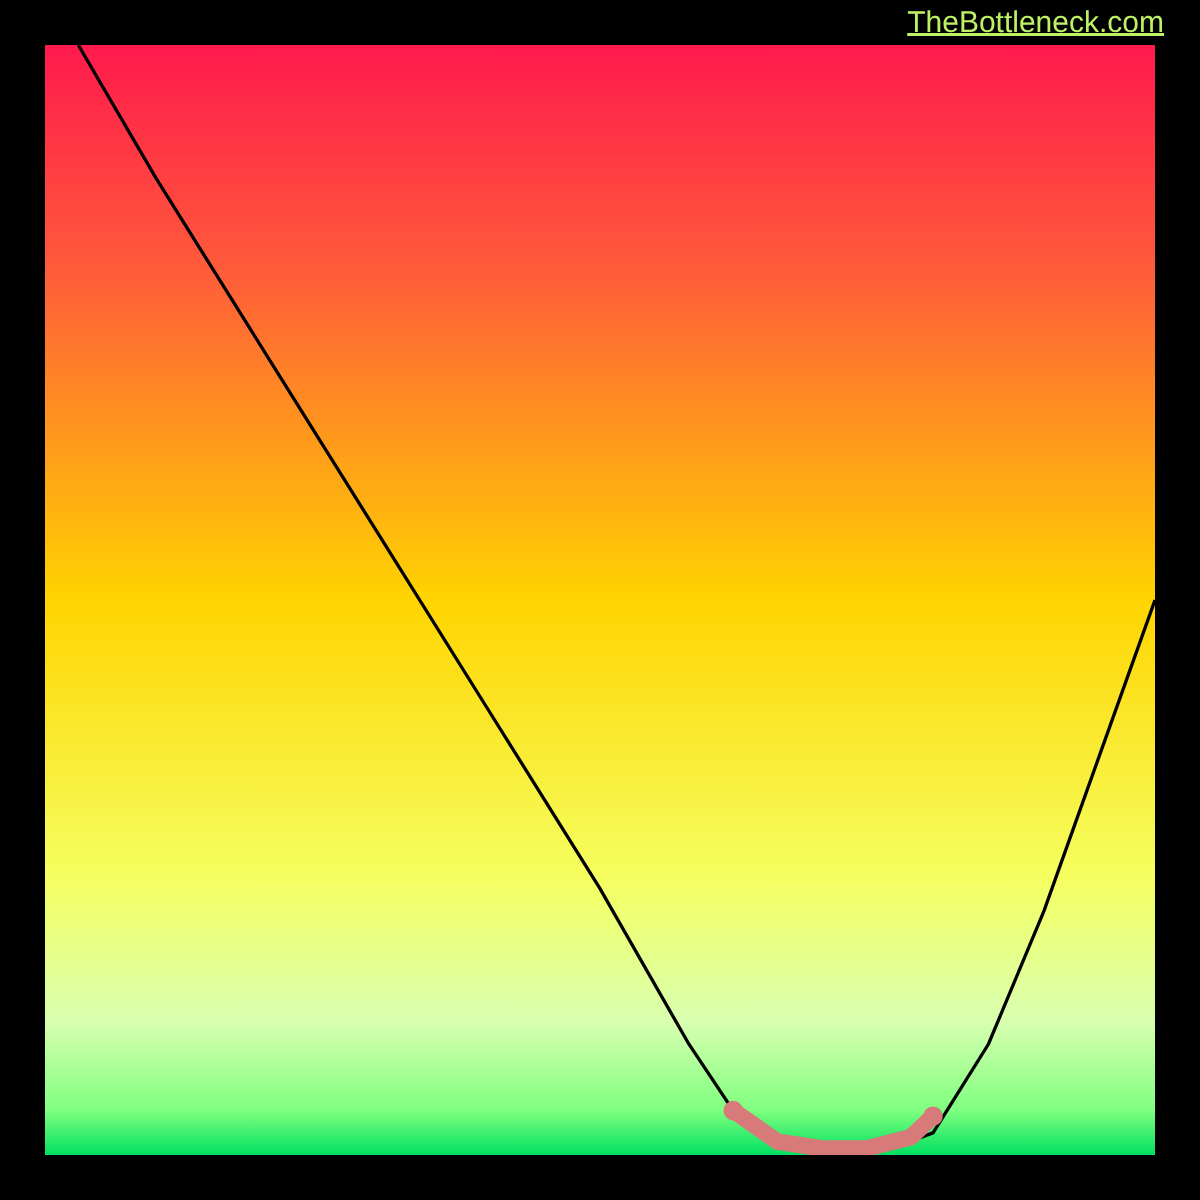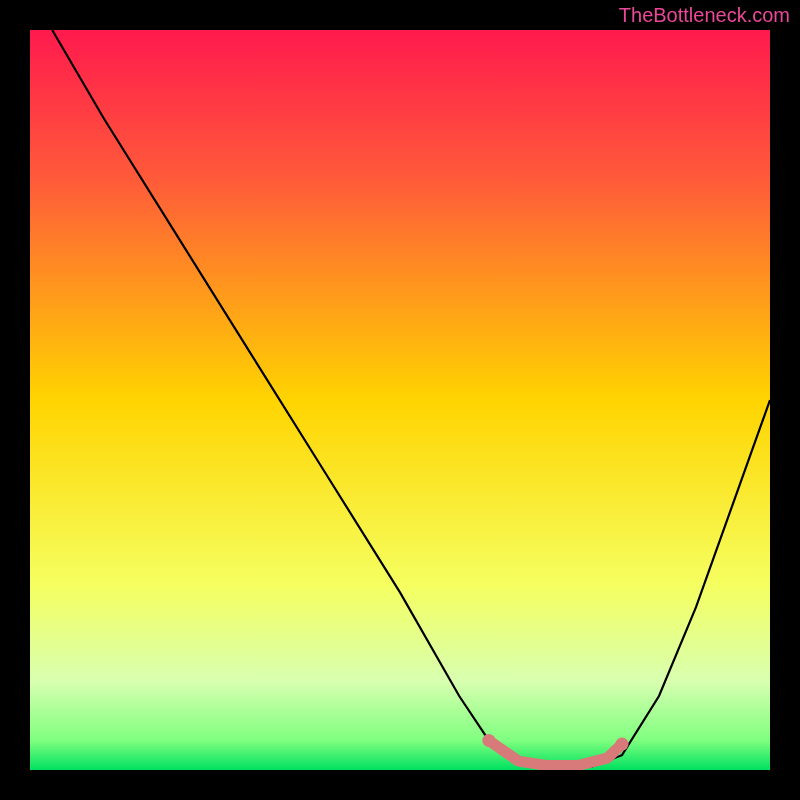--- a/index.html
+++ b/index.html
@@ -7,25 +7,26 @@
     padding: 0;
     width: 800px;
     height: 800px;
     background: #000;
     position: relative;
     font-family: Arial, sans-serif;
   }
   .watermark {
     position: absolute;
     top: 4px;
-    right: 10px;
-    color: #ec4899;
+    right: 24px;
+    color: #bef264;
     font-size: 20px;
     font-weight: 500;
     z-index: 10;
+    text-decoration: underline;
   }
   .plot {
     position: absolute;
     left: 30px;
     top: 30px;
     width: 740px;
     height: 740px;
   }
   svg {
     display: block;

